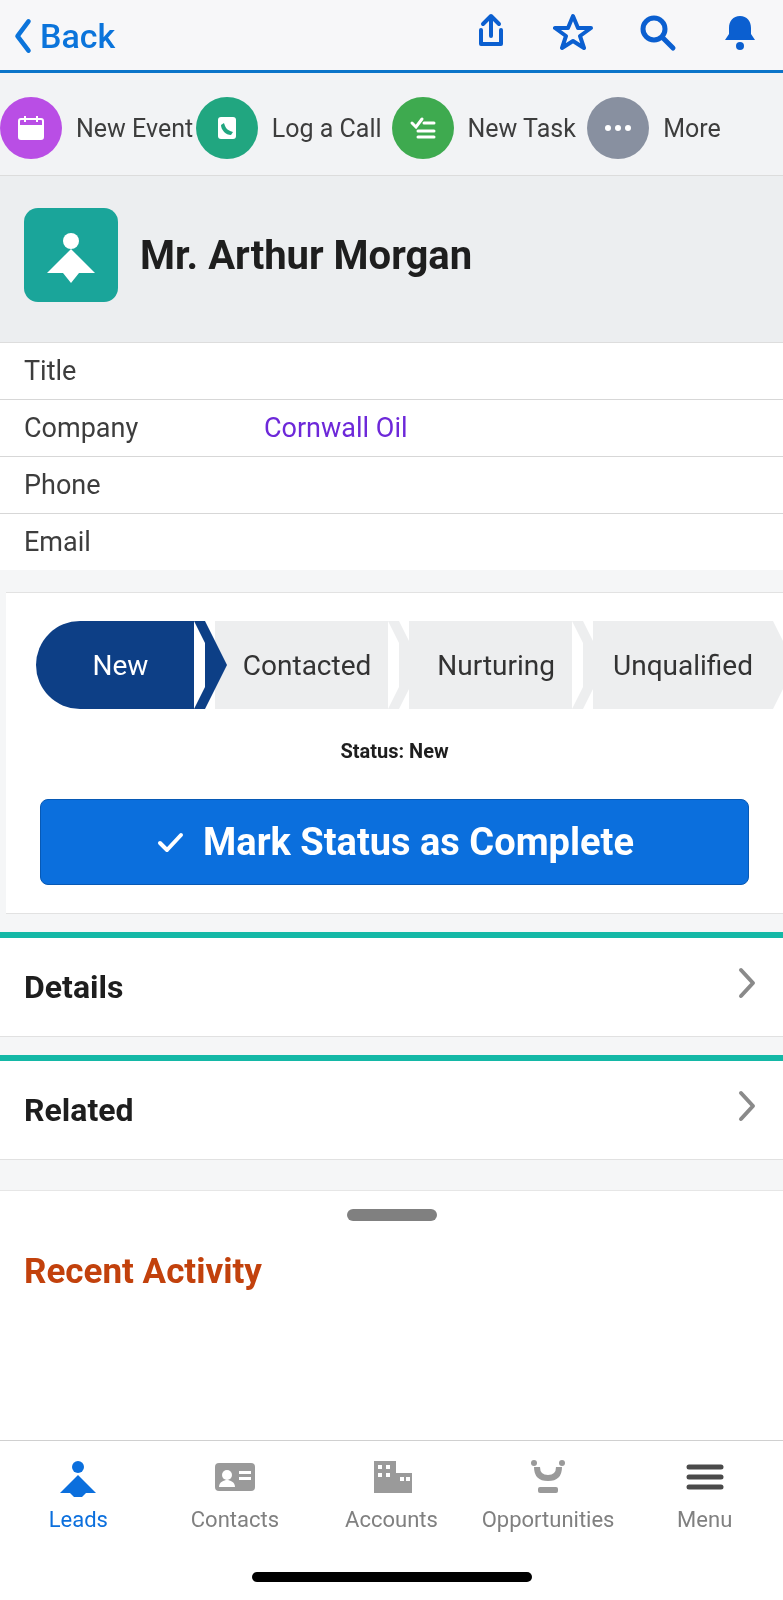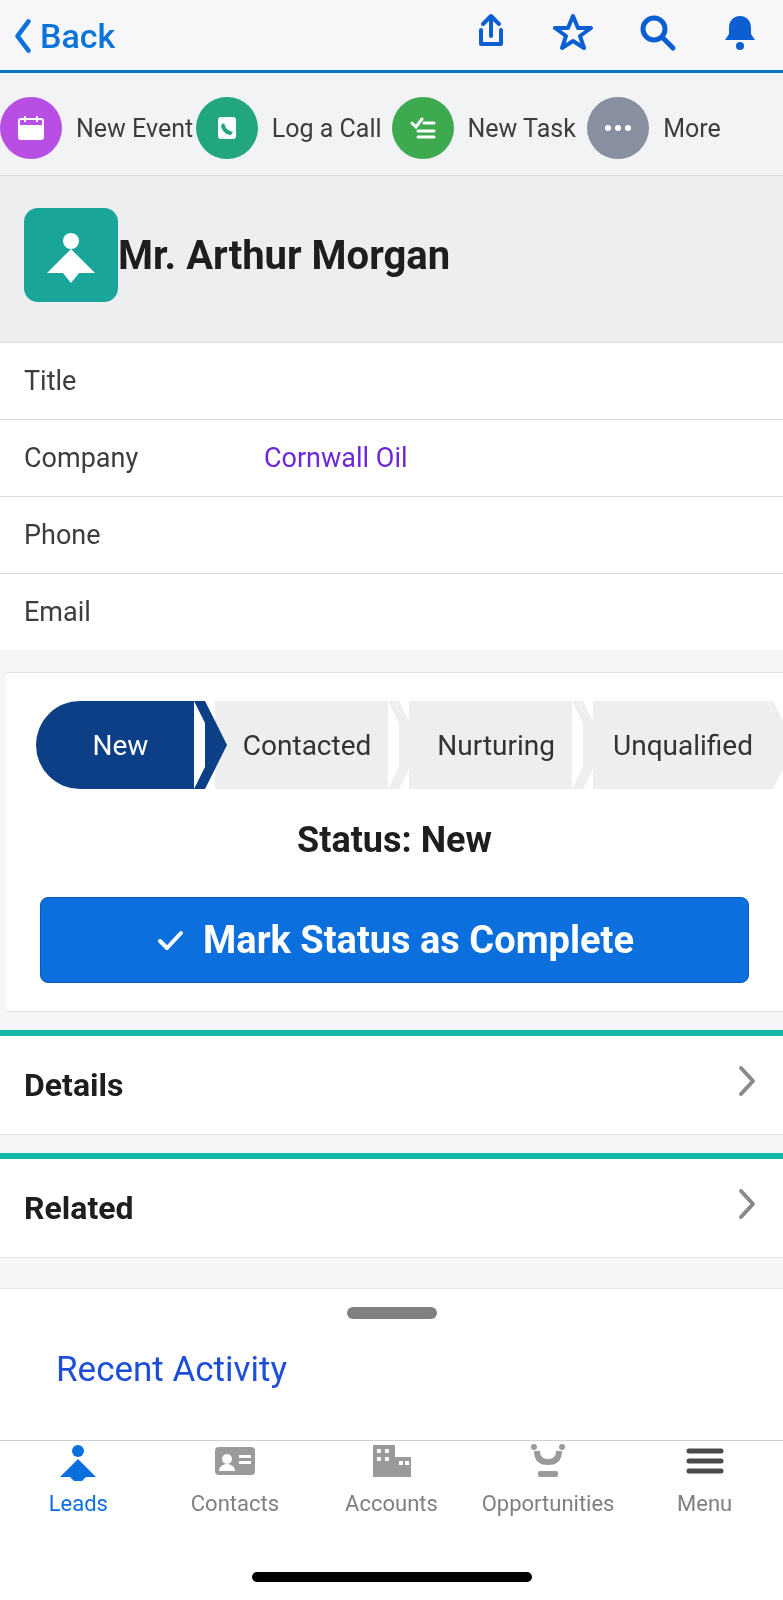--- a/index.html
+++ b/index.html
@@ -13,54 +13,54 @@
   .header-icons { display:flex; align-items:center; gap:44px; }
   .header-icons .hicon { color:#0b5fd0; fill:#0b5fd0; }
 
   
   .quick { display:flex; justify-content:space-around; align-items:flex-start; padding:24px 0 16px 0; background:#f2f3f5; border-bottom:1px solid #dcdcdc; }
   .qitem { display:flex; flex-direction:row; align-items:center; gap:14px; width:25%; }
   .qcircle { width:62px; height:62px; border-radius:50%; display:flex; align-items:center; justify-content:center; color:#fff; }
   .qlabel { font-size:25px; color:#3d3d3d; }
 
   
-  .lead-head { display:flex; align-items:center; padding:32px 24px 40px 24px; background:#eceef0; border-bottom:1px solid #ddd;}
+  .lead-head { display:flex; align-items:center; gap:22px; padding:32px 24px 40px 24px; background:#eceef0; border-bottom:1px solid #ddd;}
   .lead-badge { width:94px; height:94px; border-radius:14px; background:#1aa59a; display:flex; align-items:center; justify-content:center; }
   .lead-name { font-size:40px; font-weight:700; color:#1e1e1e; }
 
   
   .fields { background:#fff; }
-  .field-row { display:flex; align-items:center; padding:22px 24px; border-bottom:1px solid #d7d7d7; font-size:27px; color:#3d3d3d;}
+  .field-row { display:flex; align-items:center; padding:12px 24px; border-bottom:1px solid #d7d7d7; font-size:27px; color:#3d3d3d;}
   .field-label { width:240px; }
   .field-value { color:#6d28d9; }
 
   
   .path-card { background:#fff; margin-top:22px; padding:28px 0 28px 0; border-top:1px solid #e2e2e2; border-bottom:1px solid #e2e2e2;margin-left:6px;}
   .stages { display:flex; padding-left:30px; overflow:hidden; }
   .stage { position:relative; height:88px; display:flex; align-items:center; justify-content:center; font-size:28px; color:#333; background:#edeeef; margin-right:10px;}
   .stage:not(.active)::before { content:""; position:absolute; left:-21px; top:0; width:0; height:0; border-top:44px solid transparent; border-bottom:44px solid transparent; border-left:22px solid #fff;}
   .stage::after { content:""; position:absolute; right:-22px; top:0; width:0; height:0; border-top:44px solid transparent; border-bottom:44px solid transparent; border-left:22px solid #edeeef; z-index:2;}
   .stage.active { background:#0d3f86; color:#fff; border-top-left-radius:44px; border-bottom-left-radius:44px;}
   .stage.active::after { border-left-color:#0d3f86; }
   .stage span { padding:0 28px; white-space:nowrap; }
-  .status-line { text-align:center; font-size:36px; font-weight:700; margin-top:30px; color:#1e1e1e;}
+  .status-line { text-align:center; font-size:20px; font-weight:700; margin-top:30px; color:#1e1e1e;}
   .mark-btn { margin:36px 34px 0 34px; background:#0b6fdd; border:1px solid #0759b5; border-radius:8px; height:86px; display:flex; align-items:center; justify-content:center; gap:18px; color:#fff; font-weight:700; font-size:38px;}
   .mark-btn svg { width:30px; height:30px; }
 
   
   .section-row { background:#fff; padding:28px 24px; display:flex; align-items:center; justify-content:space-between; font-size:32px; font-weight:700; border-top:6px solid #14b8a6; border-bottom:1px solid #e1e1e1; margin-top:18px; color:#1e1e1e;}
   .section-row .chev { color:#777; }
 
   
   .recent-wrap { margin-top:30px; background:#fff; border-top:1px solid #e6e6e6; flex:1; }
   .drag-pill { width:90px; height:12px; background:#808080; border-radius:6px; margin:18px auto 0 auto;}
-  .recent-title { font-size:35px; font-weight:400; padding:30px 24px 20px 24px; color:#1d4ed8;margin-left:32px; }
-
-  
-  .tabs { border-top:1px solid #d0d0d0; background:#fff; height:160px; display:flex; justify-content:flex-start; align-items:flex-start; }
+  .recent-title { font-size:35px; font-weight:700; padding:30px 24px 20px 24px; color:#c2410c; }
+
+  
+  .tabs { border-top:1px solid #d0d0d0; background:#fff; height:160px; display:flex; justify-content:center; align-items:flex-start; padding-top:16px; }
   .tab { display:flex; flex-direction:column; align-items:center; gap:10px; width:20%; font-size:22px; color:#808080;}
   .tab.active { color:#0b6fdd; }
   .tab svg { width:52px; height:40px; }
   .home-indicator { position:absolute; bottom:18px; left:50%; transform:translateX(-50%); width:280px; height:10px; background:#000; border-radius:6px; }
   .screen { position:relative; }
 </style>
 </head>
 <body>
 
 <div class="screen">

